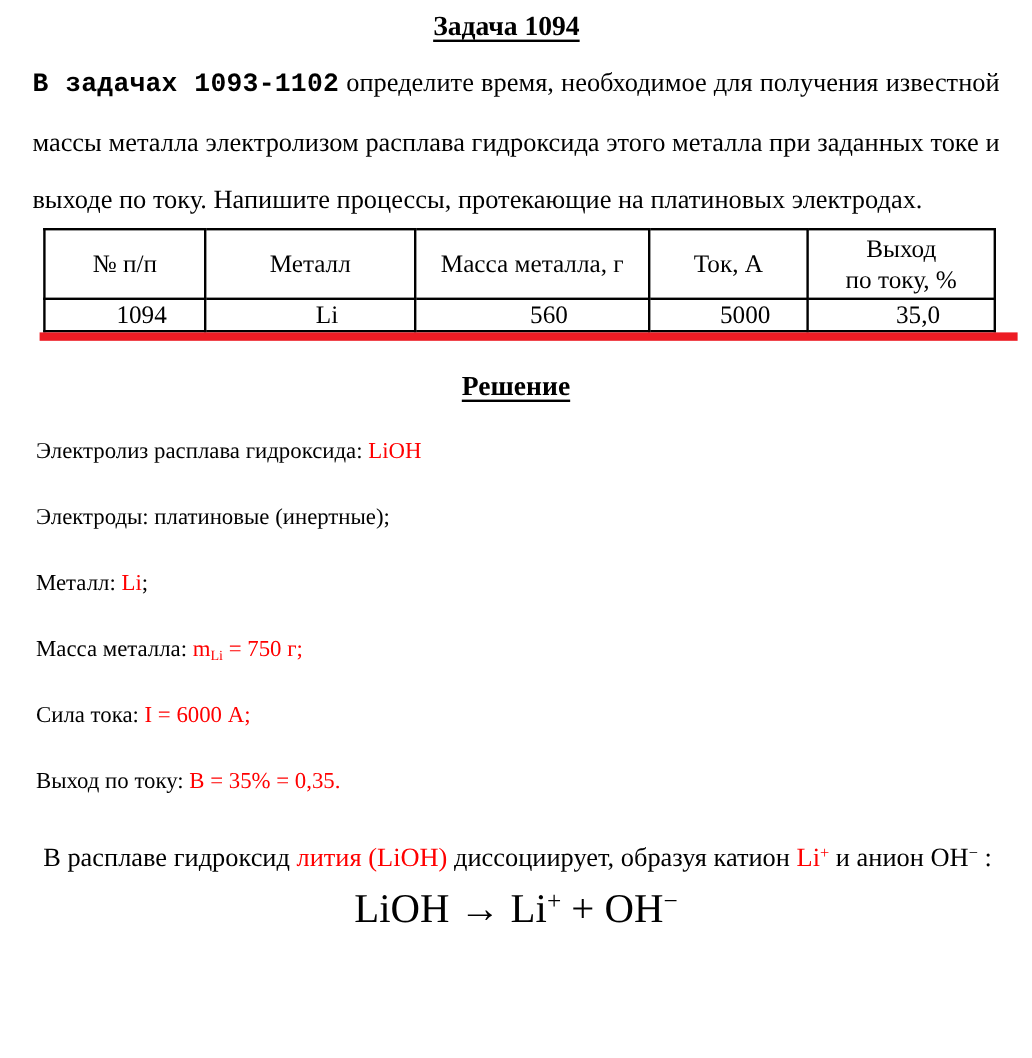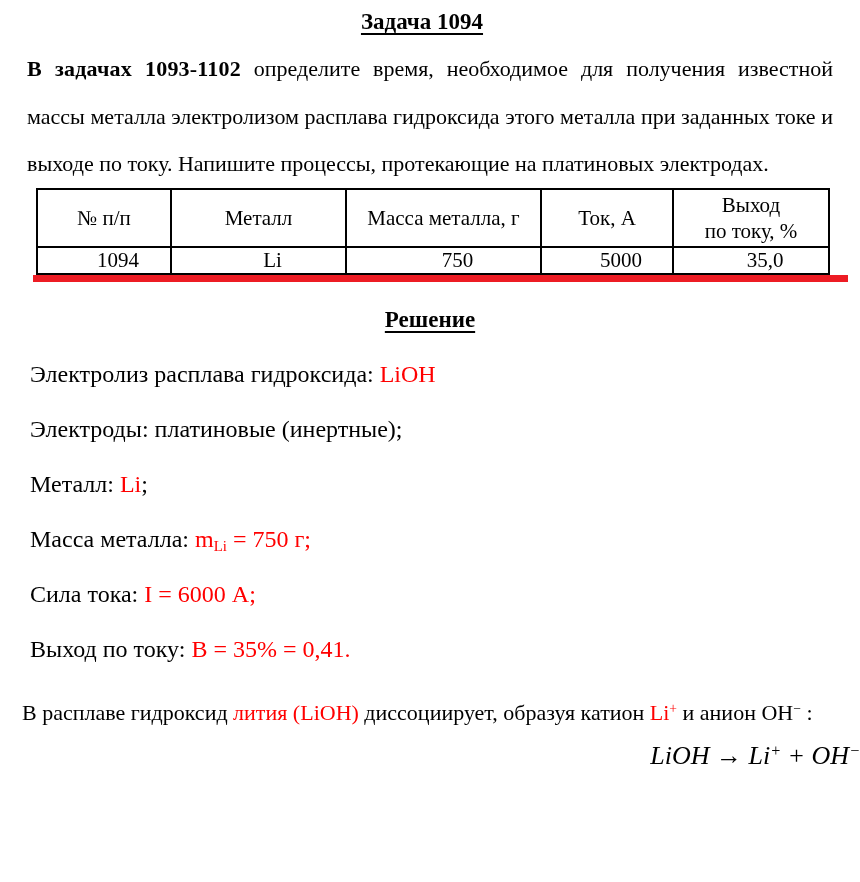--- a/index.html
+++ b/index.html
@@ -25,21 +25,21 @@
     text-decoration: underline;
     text-decoration-thickness: 2px;
     text-underline-offset: 4px;
   }
   .intro {
     margin: 10px 27px 0 27px;
     font-size: 22px;
     line-height: 47.5px;
     text-align: justify;
   }
-  .intro b { letter-spacing: 0.2px; }
+  .intro b { letter-spacing: 0.2px; font-family: Liberation Mono, monospace; }
   .data-table {
     border-collapse: collapse;
     table-layout: fixed;
     width: 792px;
     margin: 0 0 0 36px;
   }
   .data-table th, .data-table td {
     border: 2px solid #000000;
     text-align: center;
     vertical-align: middle;
@@ -57,45 +57,44 @@
   }
   .solution-heading {
     margin: 24px 0 0 0;
     text-align: center;
     font-size: 23px;
     font-weight: bold;
     line-height: 27px;
   }
   .sline {
     margin: 28px 0 0 30px;
-    font-size: 24px;
+    font-size: 19px;
     line-height: 27px;
   }
   .red { color: #FF0000; }
   sub {
     font-size: 0.62em;
     vertical-align: -0.25em;
     line-height: 0;
   }
   sup {
     font-size: 0.62em;
     vertical-align: 0.5em;
     line-height: 0;
   }
   .closing {
-    margin: 25px 22px 0 22px;
+    margin: 25px 22px 0 36px;
     font-size: 22px;
     line-height: 50px;
     text-align: justify;
   }
   .equation {
     margin: 1px 0 0 0;
-    text-align: right;
-    font-size: 26px;
-    font-style: italic;
+    text-align: center;
+    font-size: 34px;
     line-height: 34px;
   }
 </style>
 </head>
 <body>
 
 <h1 class="title"><span class="underlined">Задача 1094</span></h1>
 
 <p class="intro"><b>В задачах 1093-1102</b><span> определите время, необходимое для получения известной массы металла электролизом расплава гидроксида этого металла при заданных токе и выходе по току. Напишите процессы, протекающие на платиновых электродах.</span></p>
 
@@ -113,38 +112,38 @@
       <th>Металл</th>
       <th>Масса металла, г</th>
       <th>Ток, А</th>
       <th><span>Выход</span><br><span>по току, %</span></th>
     </tr>
   </thead>
   <tbody>
     <tr>
       <td>1094</td>
       <td>Li</td>
-      <td>750</td>
+      <td>560</td>
       <td>5000</td>
       <td>35,0</td>
     </tr>
   </tbody>
 </table>
 
 <div class="red-divider"></div>
 
 <h2 class="solution-heading"><span class="underlined">Решение</span></h2>
 
 <p class="sline"><span>Электролиз расплава гидроксида: </span><span class="red">LiOH</span></p>
 
 <p class="sline"><span>Электроды: платиновые (инертные);</span></p>
 
 <p class="sline"><span>Металл: </span><span class="red">Li</span><span>;</span></p>
 
 <p class="sline"><span>Масса металла: </span><span class="red"><span>m</span><sub>Li</sub><span> = 750 г;</span></span></p>
 
 <p class="sline"><span>Сила тока: </span><span class="red">I = 6000 А;</span></p>
 
-<p class="sline"><span>Выход по току: </span><span class="red">В = 35% = 0,41.</span></p>
+<p class="sline"><span>Выход по току: </span><span class="red">В = 35% = 0,35.</span></p>
 
 <p class="closing"><span>В расплаве гидроксид </span><span class="red">лития (LiOH)</span><span> диссоциирует, образуя катион </span><span class="red"><span>Li</span><sup>+</sup></span><span> и анион ОН</span><sup>−</sup><span> :</span></p>
 
 <div class="equation"><span>LiOH → Li</span><sup>+</sup><span> + OH</span><sup>−</sup></div>
 
 </body></html>

